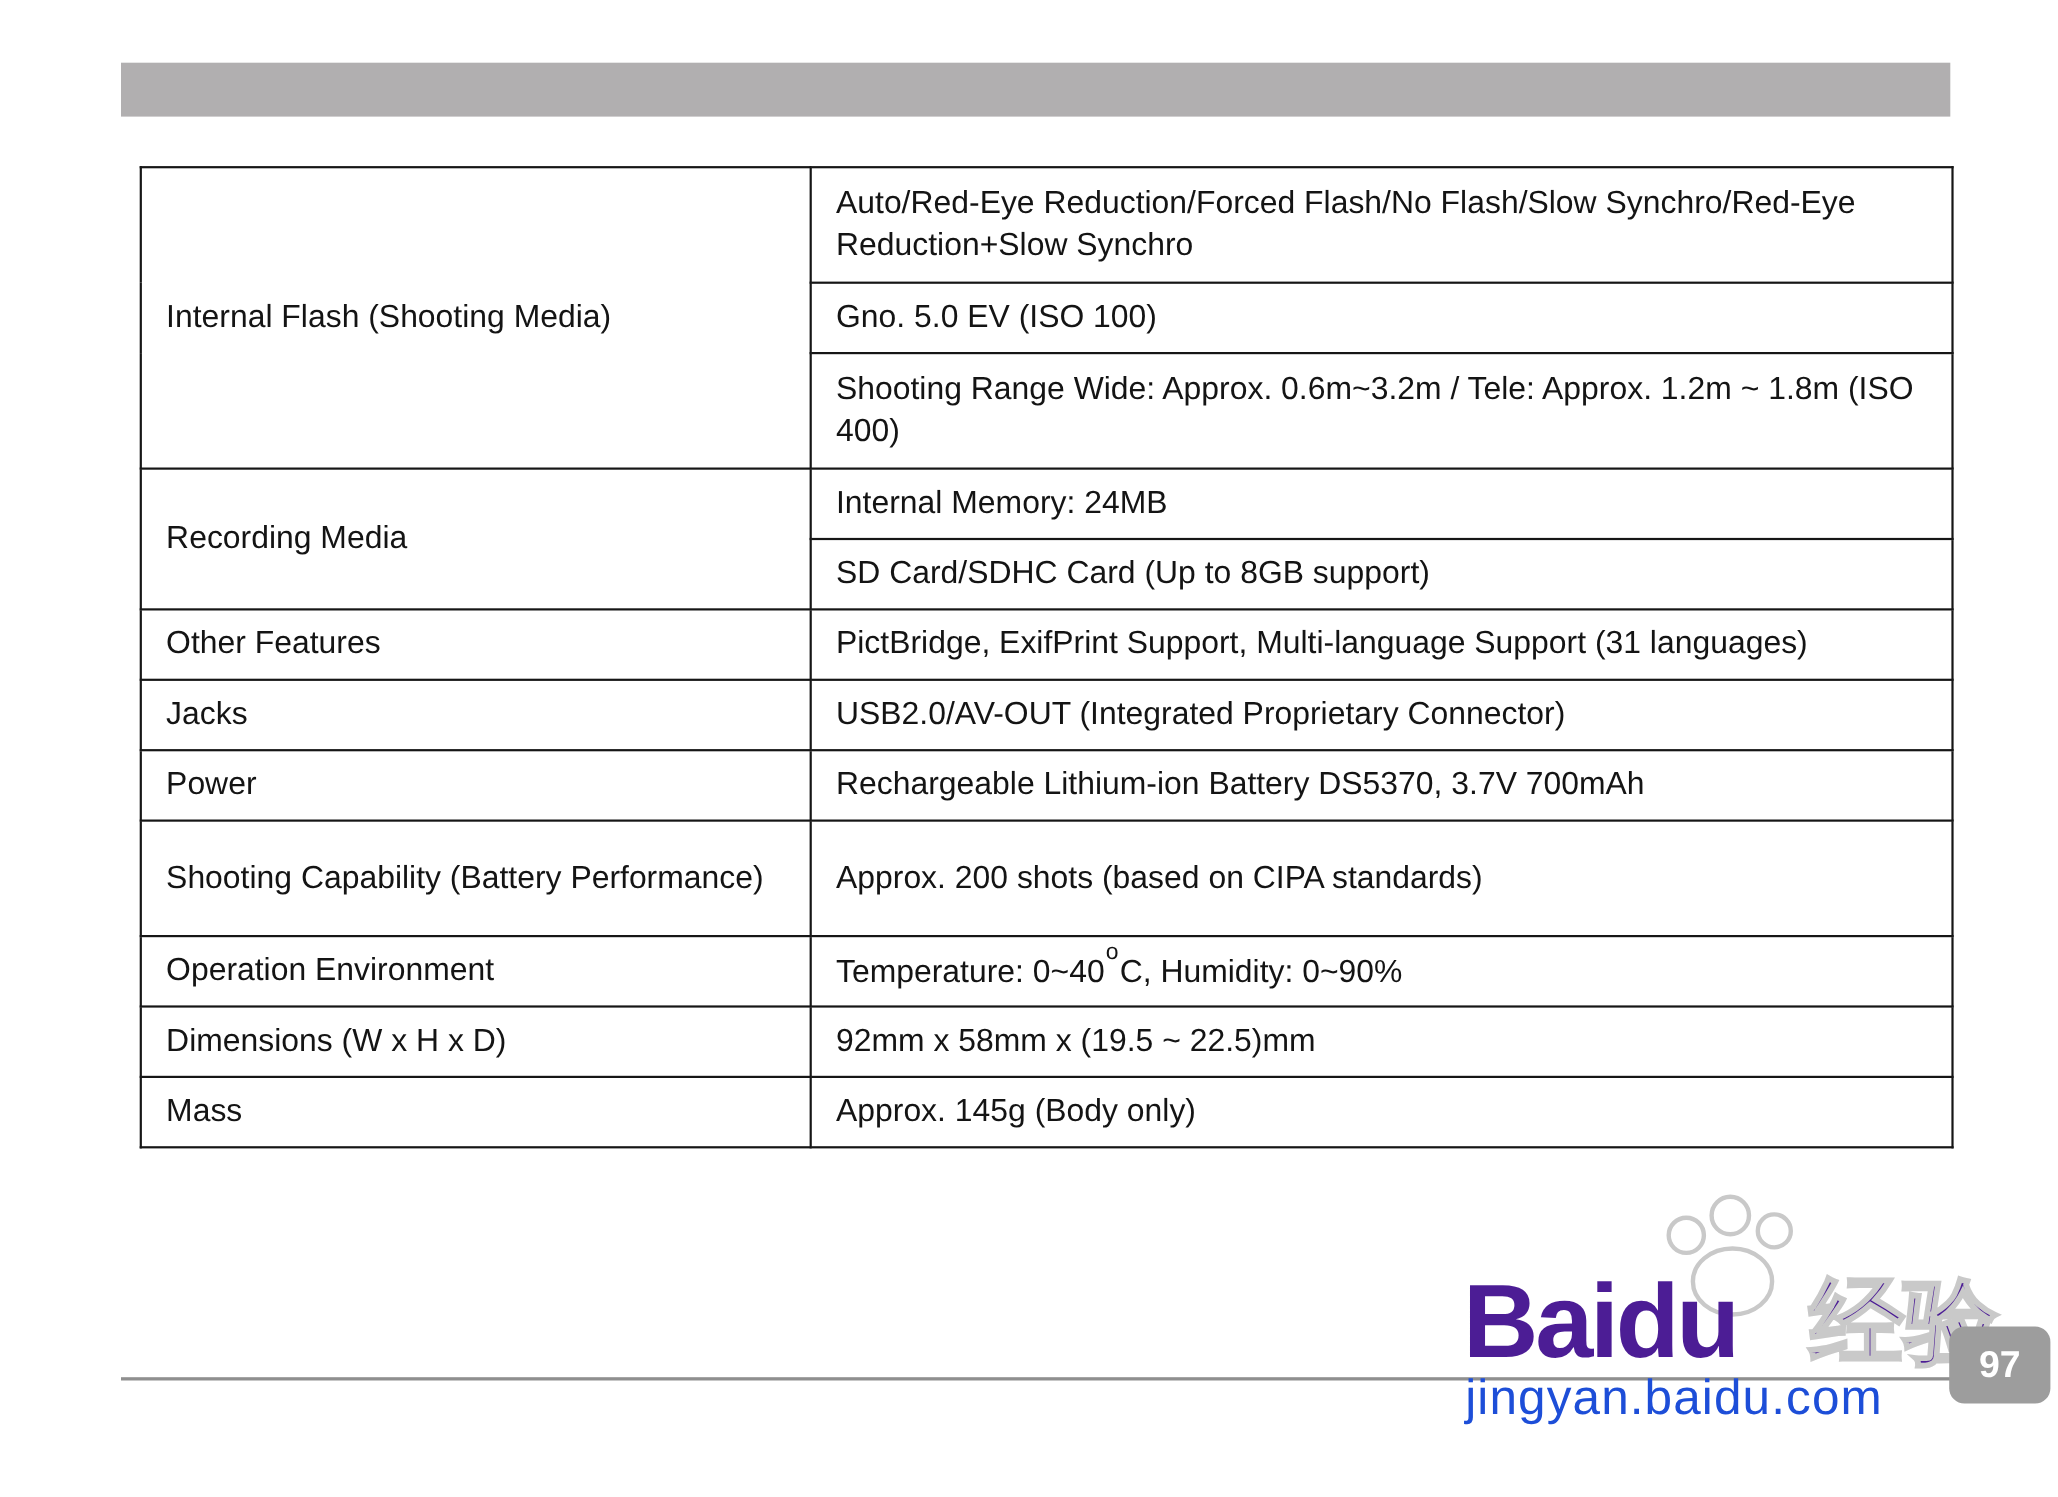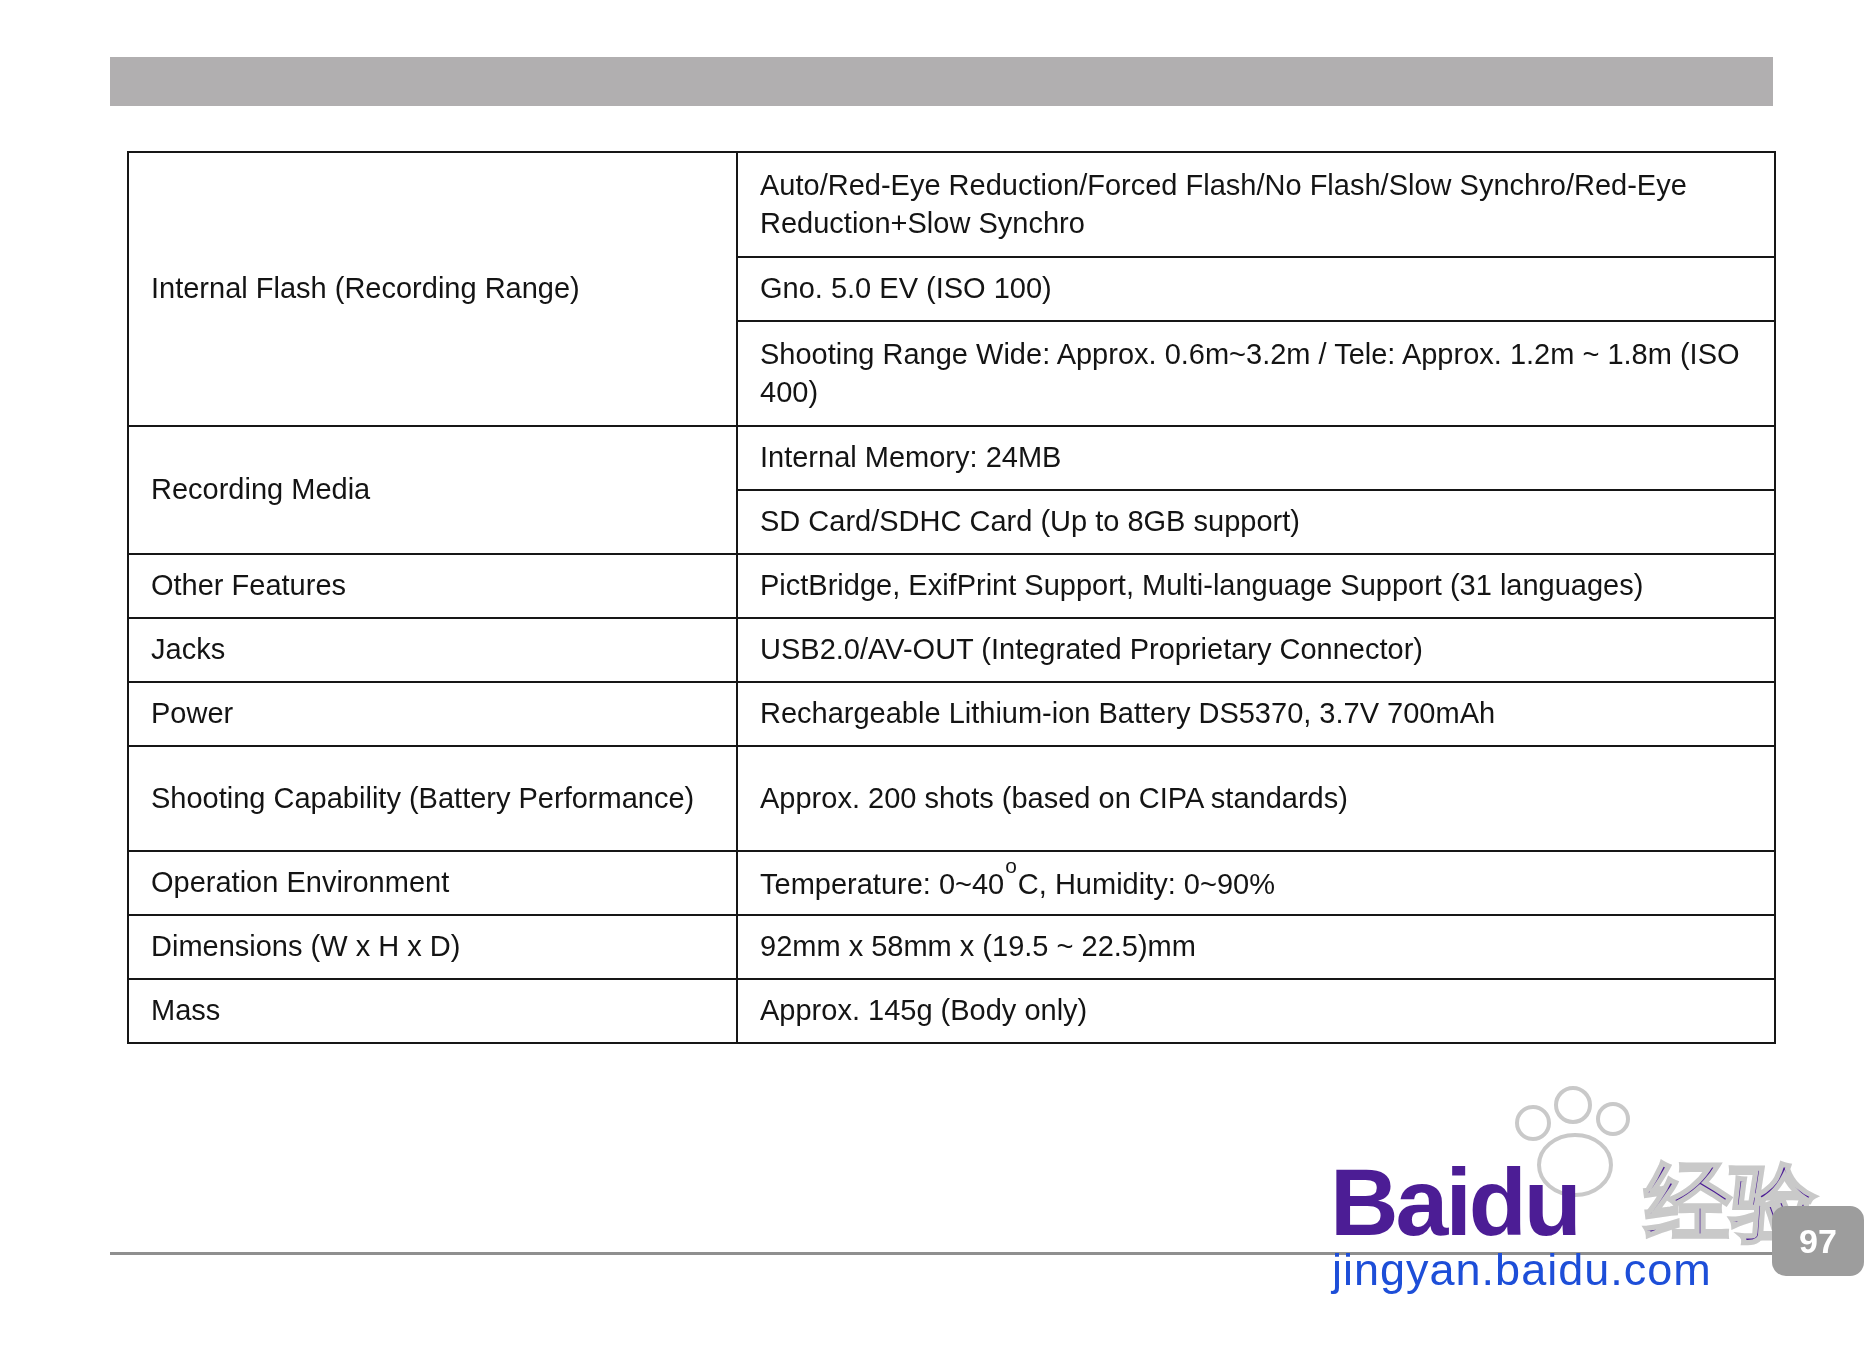--- a/index.html
+++ b/index.html
@@ -139,21 +139,21 @@
 
   <div class="top-bar"></div>
 
   <table class="spec">
     <colgroup>
       <col class="label-col">
       <col class="value-col">
     </colgroup>
     <tbody>
       <tr class="double">
-        <td rowspan="3">Internal Flash (Recording Range)</td>
+        <td rowspan="3">Internal Flash (Shooting Media)</td>
         <td>Auto/Red-Eye Reduction/Forced Flash/No Flash/Slow Synchro/Red-Eye Reduction+Slow Synchro</td>
       </tr>
       <tr class="single">
         <td>Gno. 5.0 EV (ISO 100)</td>
       </tr>
       <tr class="double">
         <td>Shooting Range Wide: Approx. 0.6m~3.2m / Tele: Approx. 1.2m ~ 1.8m (ISO 400)</td>
       </tr>
 
       <tr class="single">

